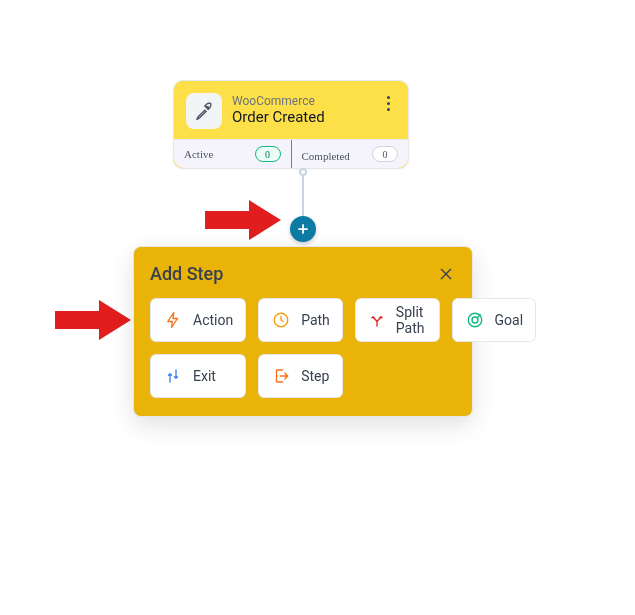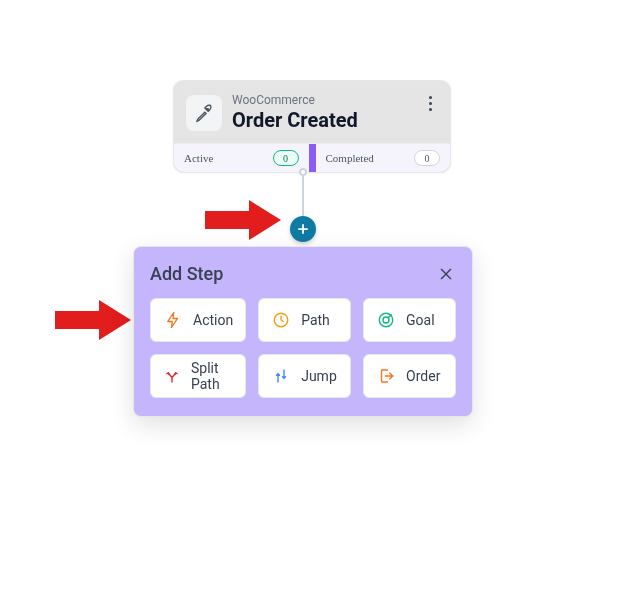--- a/index.html
+++ b/index.html
@@ -8,22 +8,22 @@
     width: 635px;
     height: 615px;
     font-family: -apple-system, BlinkMacSystemFont, "Segoe UI", Roboto, sans-serif;
     background: #fff;
     position: relative;
   }
   .trigger-card {
     position: absolute;
     left: 173px;
     top: 80px;
-    width: 278px;
-    background: #e5e5e5;
+    width: 236px;
+    background: #fde047;
     border: 1px solid #e5e7eb;
     border-radius: 10px;
     box-shadow: 0 1px 3px rgba(0,0,0,0.04);
   }
   .trigger-top {
     display: flex;
     align-items: center;
     padding: 12px 12px 10px 12px;
     position: relative;
   }
@@ -40,22 +40,22 @@
   .trigger-texts {
     display: flex;
     flex-direction: column;
   }
   .trigger-source {
     font-size: 12px;
     color: #6b7280;
     line-height: 1.2;
   }
   .trigger-title {
-    font-size: 20px;
-    font-weight: 700;
+    font-size: 15px;
+    font-weight: 400;
     color: #111827;
     line-height: 1.3;
   }
   .kebab {
     position: absolute;
     right: 10px;
     top: 12px;
     width: 20px;
     height: 20px;
     display: flex;
@@ -80,21 +80,21 @@
   .stat {
     flex: 1;
     display: flex;
     align-items: center;
     justify-content: space-between;
     padding: 6px 10px;
     font-size: 11px;
     color: #4b5563;
     font-family: Liberation Serif, serif;
   }
-  .stat + .stat { border-left: 7px solid #8b5cf6; }
+  .stat + .stat { border-left: 1px solid #8b5cf6; align-items: flex-end; }
   .pill {
     min-width: 26px;
     height: 16px;
     border-radius: 10px;
     display: flex;
     align-items: center;
     justify-content: center;
     font-size: 10px;
     padding: 0 6px;
     background: #fff;
@@ -139,21 +139,21 @@
     align-items: center;
     justify-content: center;
     cursor: pointer;
     box-shadow: 0 2px 4px rgba(0,0,0,0.2);
   }
   .panel {
     position: absolute;
     left: 133px;
     top: 246px;
     width: 340px;
-    background: #c4b5fd;
+    background: #eab308;
     border: 1px solid #e5e7eb;
     border-radius: 8px;
     box-shadow: 0 8px 24px rgba(0,0,0,0.12);
     padding: 16px 16px 18px 16px;
   }
   .panel-header {
     display: flex;
     align-items: center;
     justify-content: space-between;
     margin-bottom: 14px;
@@ -167,21 +167,21 @@
     width: 20px;
     height: 20px;
     cursor: pointer;
     color: #374151;
     display: flex;
     align-items: center;
     justify-content: center;
   }
   .options-grid {
     display: grid;
-    grid-template-columns: 1fr 1fr 1fr;
+    grid-template-columns: 1fr 1fr 1fr 1fr;
     gap: 12px;
   }
   .option {
     height: 44px;
     border: 1px solid #e5e7eb;
     border-radius: 6px;
     display: flex;
     align-items: center;
     padding: 0 12px;
     gap: 10px;
@@ -306,53 +306,53 @@
           <circle cx="12" cy="12" r="9"></circle>
             <path d="M12 7v5l3 2"></path>
         </svg>
       </span>
       <span class="option-label">Path</span>
     </div>
 
 
     <div class="option">
       <span class="option-icon">
+        <svg width="18" height="18" viewBox="0 0 24 24" fill="none" stroke="#dc2626" stroke-width="1.8" stroke-linecap="round">
+          <path d="M12 20v-6M12 14L7 8M12 14l5-6"></path>
+          <path d="M5 9l2-1 1 2M19 9l-2-1-1 2"></path>
+        </svg>
+      </span>
+      <span class="option-label">Split Path</span>
+    </div>
+
+    <div class="option">
+      <span class="option-icon">
         <svg width="18" height="18" viewBox="0 0 24 24" fill="none" stroke="#10b981" stroke-width="1.8" stroke-linecap="round">
           <circle cx="12" cy="12" r="9"></circle>
             <circle cx="12" cy="12" r="4"></circle>
           <path d="M15 9l4-4"></path>
         </svg>
       </span>
       <span class="option-label">Goal</span>
     </div>
 
     <div class="option">
       <span class="option-icon">
-        <svg width="18" height="18" viewBox="0 0 24 24" fill="none" stroke="#dc2626" stroke-width="1.8" stroke-linecap="round">
-          <path d="M12 20v-6M12 14L7 8M12 14l5-6"></path>
-          <path d="M5 9l2-1 1 2M19 9l-2-1-1 2"></path>
-        </svg>
-      </span>
-      <span class="option-label">Split Path</span>
-    </div>
-
-    <div class="option">
-      <span class="option-icon">
         <svg width="18" height="18" viewBox="0 0 24 24" fill="none" stroke="#3b82f6" stroke-width="1.8" stroke-linecap="round">
           <path d="M8 20V9M8 9l-2 2M8 9l2 2"></path>
           <path d="M16 4v11M16 15l-2-2M16 15l2-2"></path>
         </svg>
       </span>
-      <span class="option-label">Jump</span>
+      <span class="option-label">Exit</span>
     </div>
 
     <div class="option">
       <span class="option-icon">
         <svg width="18" height="18" viewBox="0 0 24 24" fill="none" stroke="#f97316" stroke-width="1.8" stroke-linecap="round">
           <path d="M14 4h-7a1 1 0 0 0-1 1v14a1 1 0 0 0 1 1h7"></path>
           <path d="M17 8l4 4-4 4M21 12H11"></path>
         </svg>
       </span>
-      <span class="option-label">Order</span>
+      <span class="option-label">Step</span>
     </div>
 
   </div>
 </div>
 
 </body></html>

